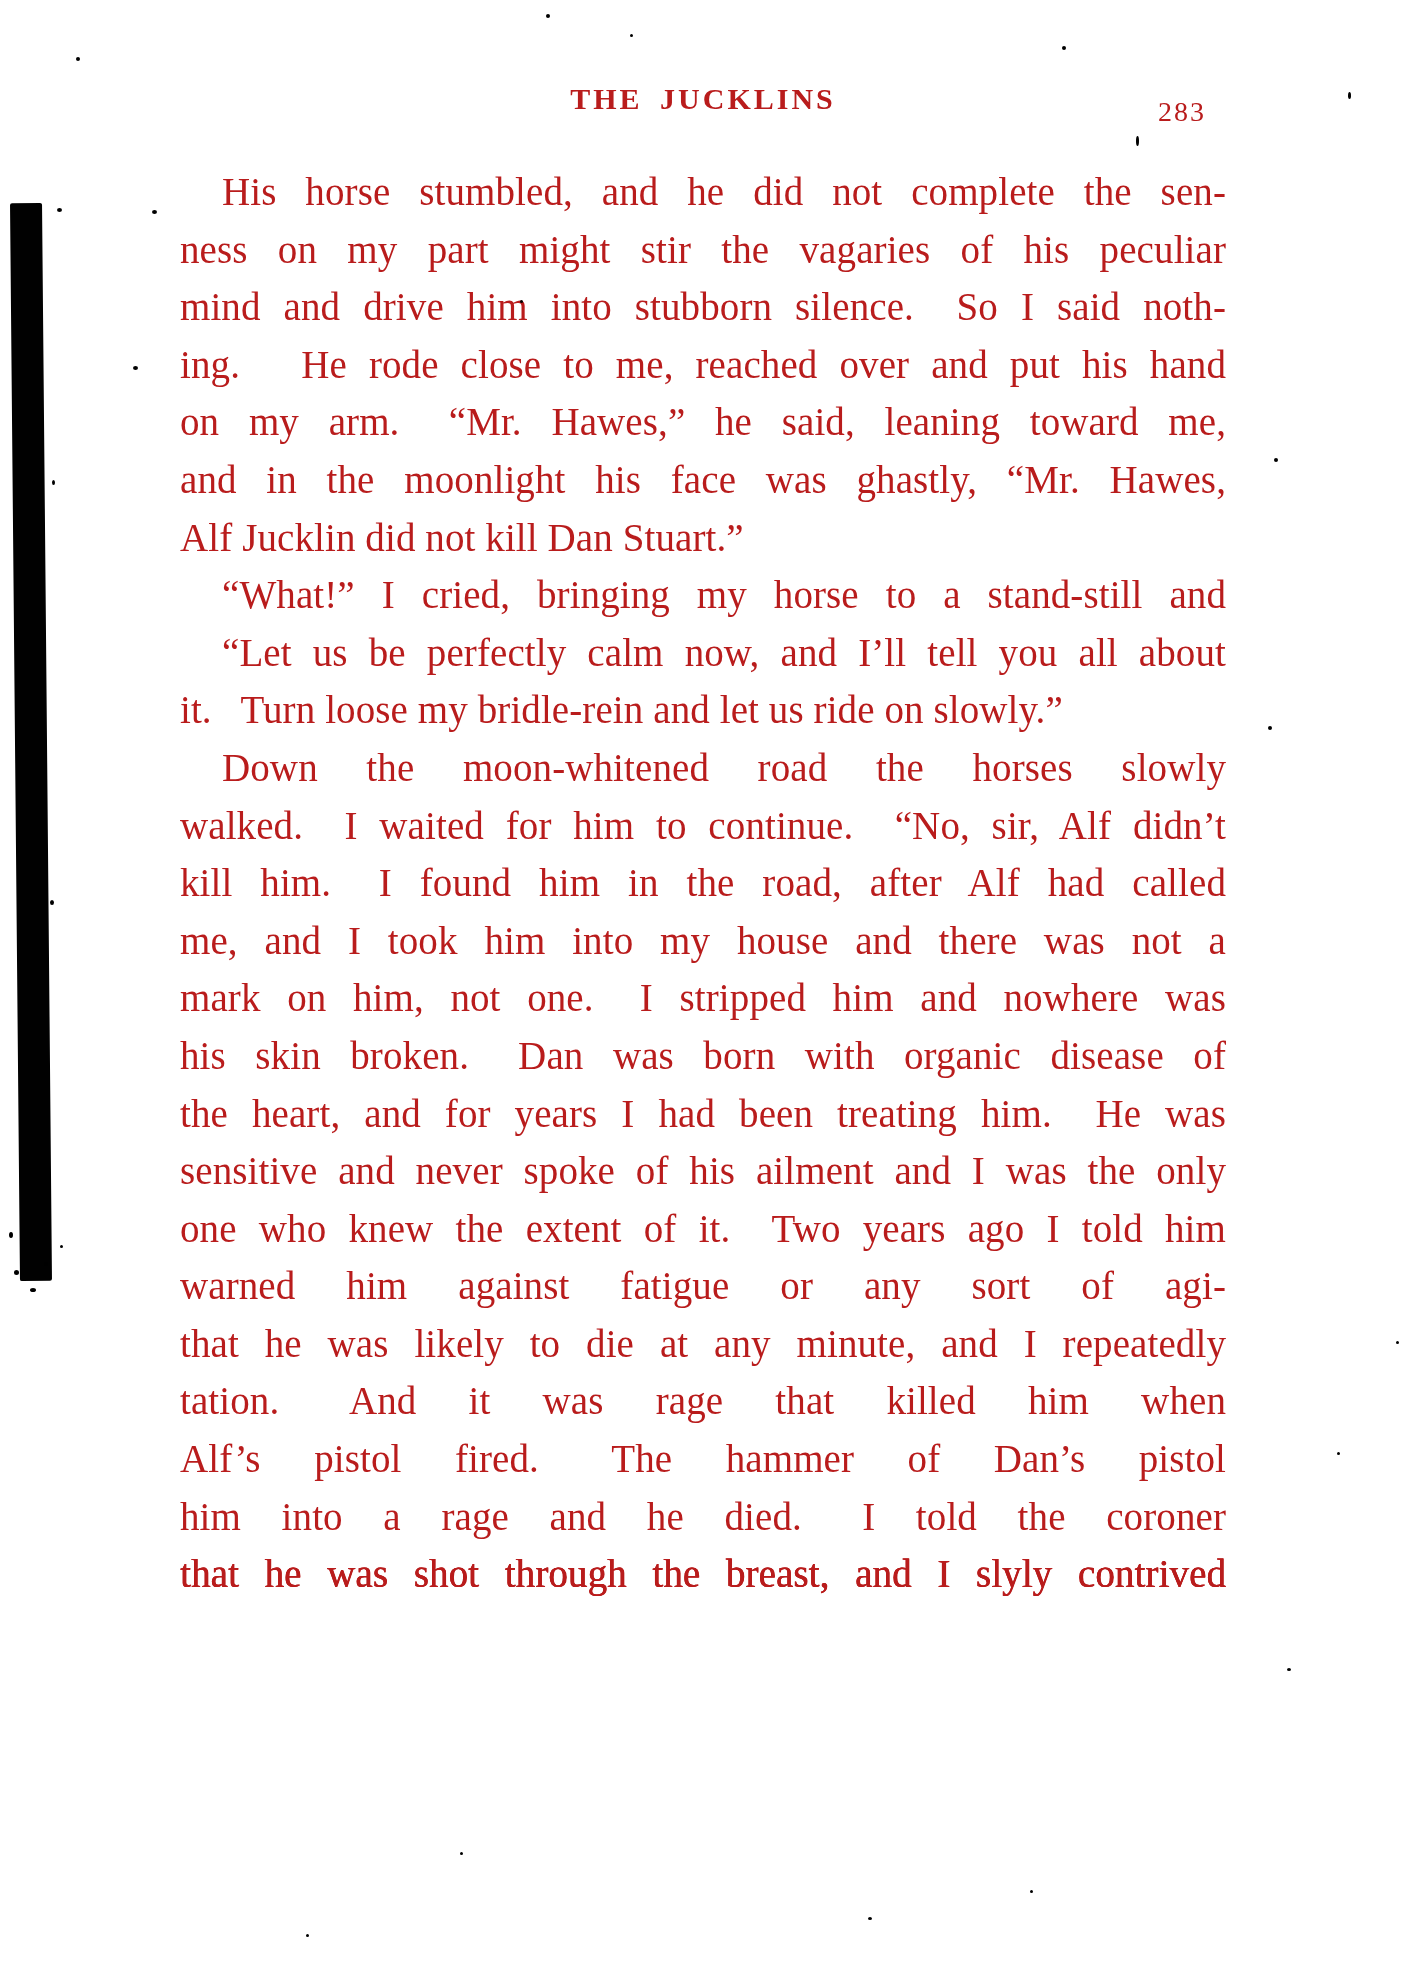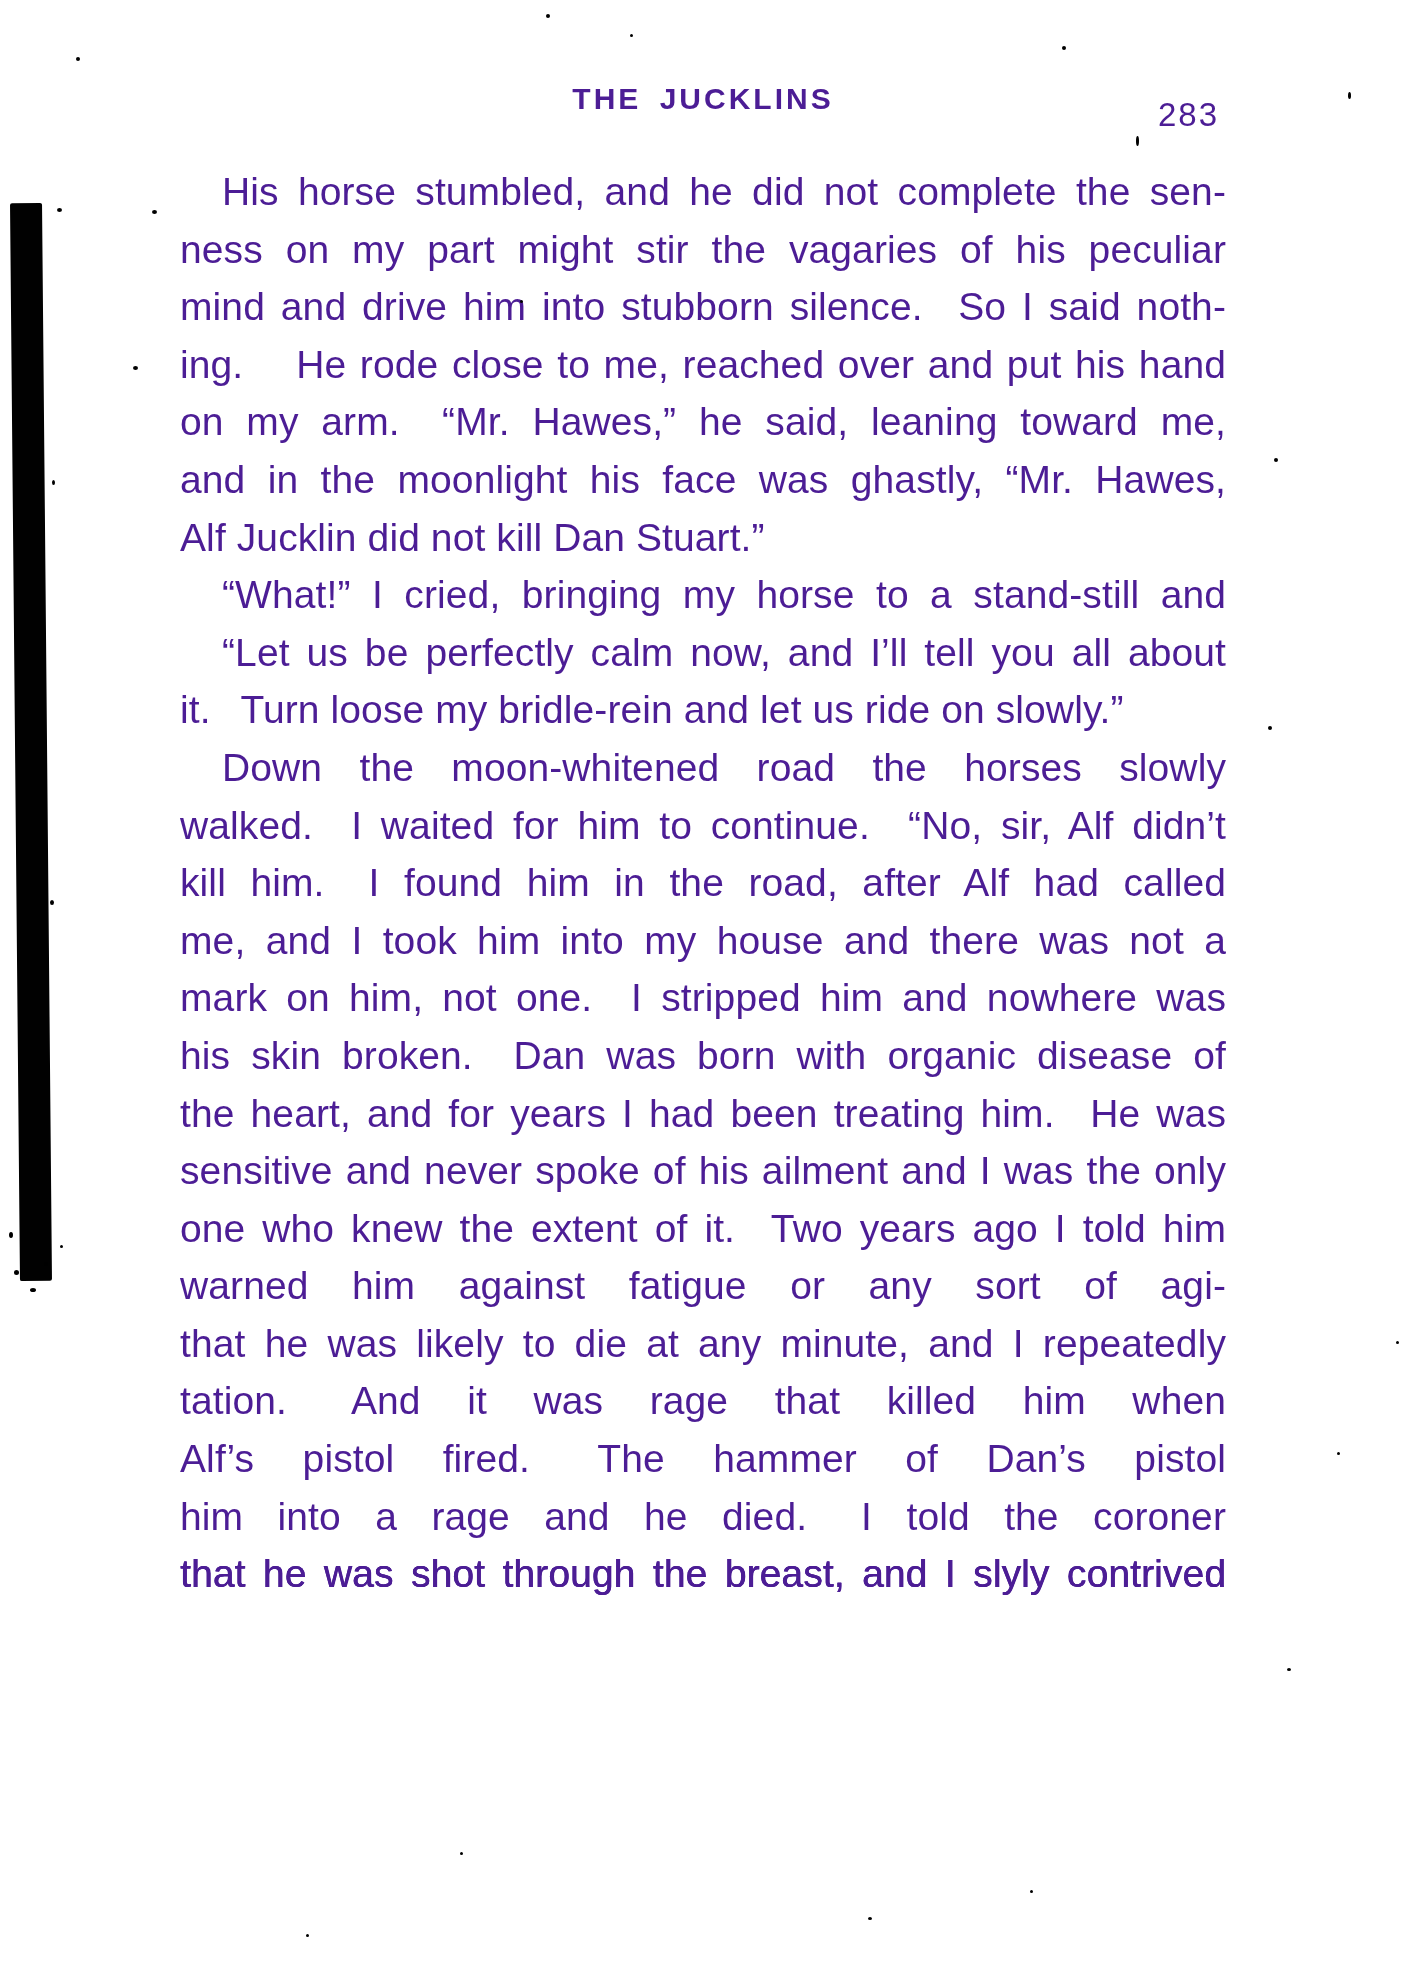--- a/index.html
+++ b/index.html
@@ -2,37 +2,37 @@
 <html><head>
 <meta charset="utf-8">
 <style>
   html,body{margin:0;padding:0;background:#e8e8e8;}
   .page{
     position:relative;
     width:1410px;
     height:1977px;
     background:#ffffff;
     overflow:hidden;
-    font-family:Liberation Sans, sans-serif;
-    color:#4c1d95;
+    font-family:Liberation Serif, serif;
+    color:#b91c1c;
   }
   .running-title{
     position:absolute;
     left:180px; top:82px; width:1046px;
     text-align:center;
     font-size:30px;
     font-weight:bold;
     letter-spacing:3px;
     word-spacing:7px;
     white-space:nowrap;
   }
   .page-number{
     position:absolute;
     left:1158px; top:96px;
-    font-size:33px;
+    font-size:28px;
     letter-spacing:2px;
   }
   .text-block{
     position:absolute;
     left:180px; top:163px; width:1046px;
   }
   .line{
     height:57.6px;
     line-height:57.6px;
     font-size:39px;

